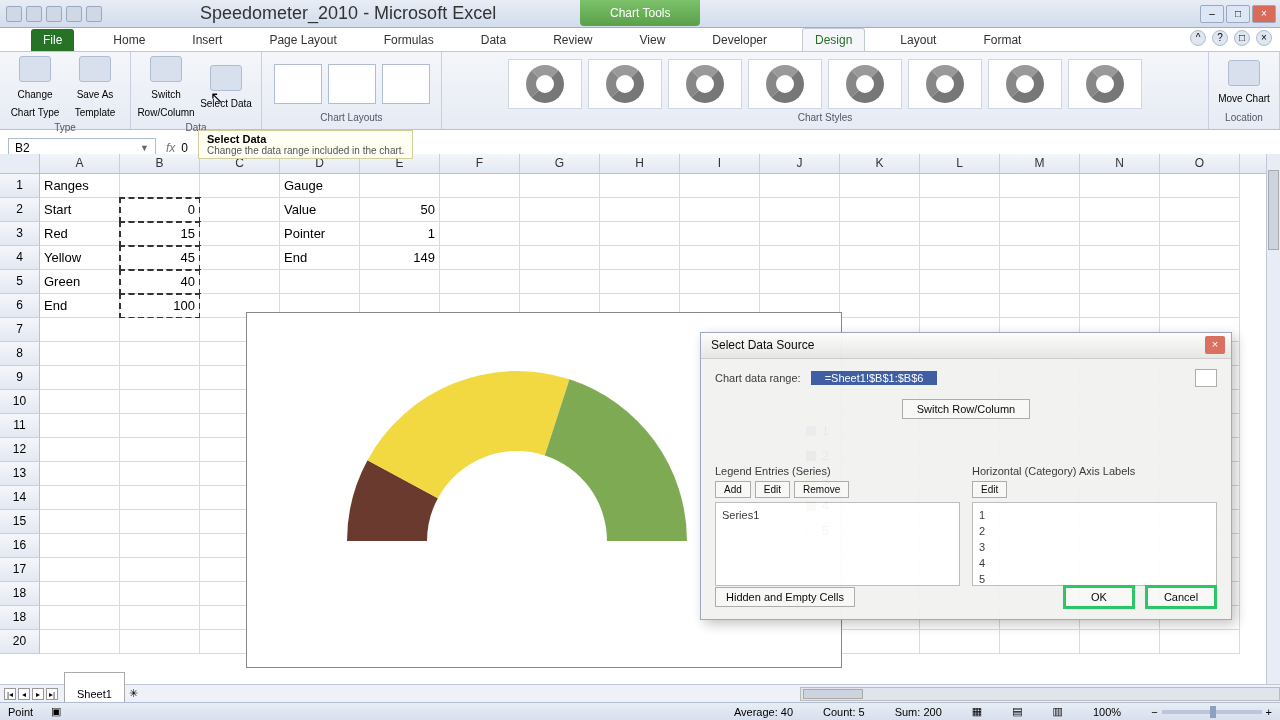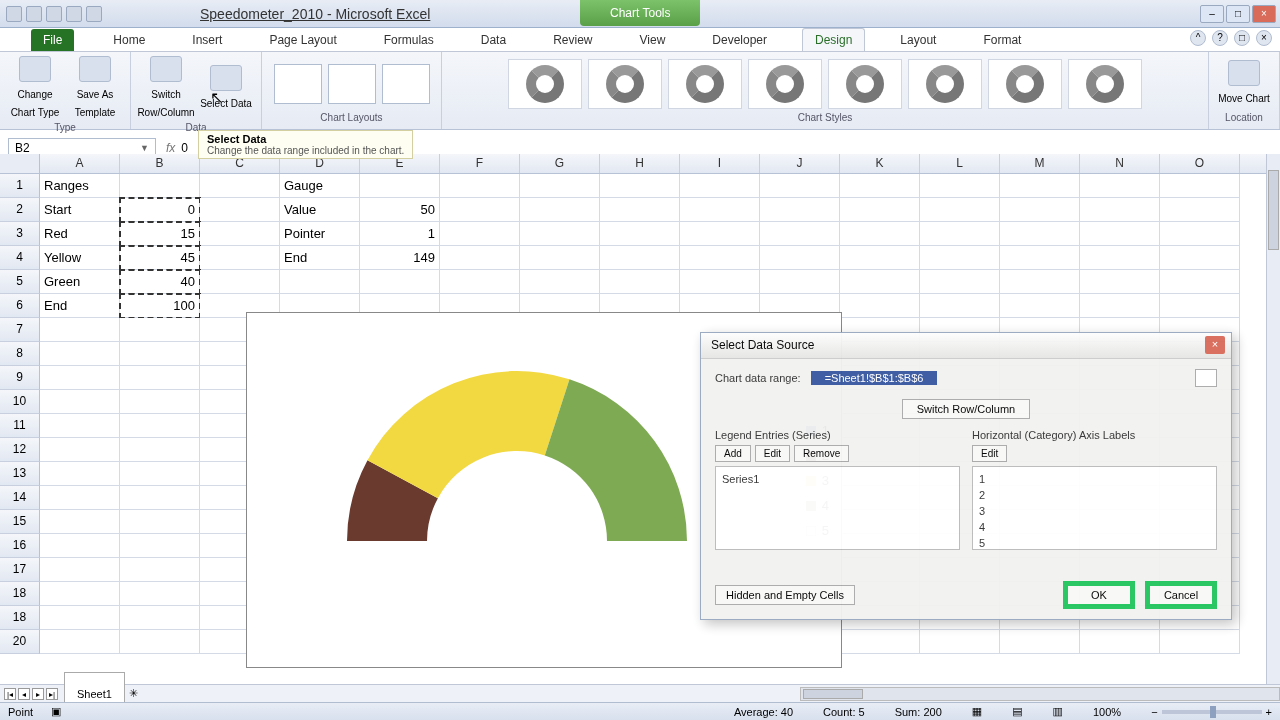--- a/index.html
+++ b/index.html
@@ -2,21 +2,21 @@
 <html><head>
 <meta charset="utf-8">
 <style>
 * { box-sizing: border-box; margin: 0; padding: 0; font-family: "Segoe UI", Tahoma, sans-serif; }
 body { background: #fff; width: 1280px; height: 720px; overflow: hidden; position: relative; font-size: 12px; }
 
 
 .titlebar { height: 28px; background: linear-gradient(#e8edf5,#d2dcec); display: flex; align-items: center; position: relative; border-bottom: 1px solid #9db0cc; }
 .titlebar .qat { display: flex; gap: 4px; padding: 0 6px; align-items: center; }
 .titlebar .qat span { width: 16px; height: 16px; background: #d0d8e6; border: 1px solid #9aa8c0; border-radius: 2px; }
-.titlebar .doc { position: absolute; left: 200px; font-size: 14px; color: #333; text-decoration: underline; }
+.titlebar .doc { position: absolute; left: 200px; font-size: 18px; color: #333; }
 .titlebar .tools { position: absolute; left: 580px; top: 0; background: linear-gradient(#7bc26a,#5aa048); color: #fff; padding: 6px 30px; font-size: 12px; border-radius: 0 0 4px 4px; }
 .titlebar .winbtns { position: absolute; right: 4px; display: flex; gap: 2px; }
 .titlebar .winbtns span { width: 24px; height: 18px; background: #dce6f4; border: 1px solid #9aa8c0; border-radius: 2px; text-align: center; line-height: 16px; font-size: 10px; }
 .titlebar .winbtns .close { background: #d86b5a; color: #fff; }
 
 
 .menutabs { height: 24px; background: #fff; border-bottom: 1px solid #c0c8d8; display: flex; align-items: flex-end; padding-left: 8px; position: relative; }
 .menutabs .tab { padding: 4px 12px; font-size: 12px; color: #333; cursor: pointer; margin-left: 23px; }
 .menutabs .tab.file { background: #267326; color: #fff; border-radius: 3px 3px 0 0; margin-right: 4px; }
 .menutabs .tab.active { background: #f4f6fa; border: 1px solid #c0c8d8; border-bottom: none; border-radius: 3px 3px 0 0; color: #2a6e2a; }
@@ -69,30 +69,30 @@
 
 .dialog { position: absolute; left: 700px; top: 332px; width: 532px; height: 288px; background: #f2f2f0; border: 1px solid #9aa8c0; box-shadow: 4px 4px 12px rgba(0,0,0,0.25); z-index: 100; opacity: 0.96; }
 .dialog .dtitle { height: 26px; background: linear-gradient(#fdfdfd,#e6e6e4); border-bottom: 1px solid #ccc; padding: 0 10px; line-height: 25px; font-size: 12px; position: relative; }
 .dialog .dtitle .dclose { position: absolute; right: 6px; top: 3px; width: 20px; height: 18px; background: #d86b5a; color: #fff; text-align: center; line-height: 17px; border-radius: 2px; font-size: 11px; }
 .dialog .dbody { padding: 10px 14px; font-size: 11px; color: #333; }
 .dialog .drow { display: flex; align-items: center; gap: 10px; margin-bottom: 12px; }
 .dialog .drange { background: #3858a0; color: #fff; padding: 1px 14px; font-size: 11px; }
 .dialog .rangebtn { width: 22px; height: 18px; border: 1px solid #aaa; background: #fff; margin-left: auto; }
 .dialog .midbtn { margin: 4px auto 10px; display: block; padding: 3px 14px; border: 1px solid #aaa; background: #f8f8f6; font-size: 11px; }
 .dialog .panels { display: flex; gap: 12px; }
-.dialog .panel { flex: 1; }
+.dialog .panel { flex: 1; margin-top: 36px; }
 .dialog .panel .ptitle { font-size: 11px; margin-bottom: 4px; }
 .dialog .panel .pbtns { display: flex; gap: 4px; margin-bottom: 4px; }
 .dialog .panel .pbtns button { font-size: 10px; padding: 2px 8px; border: 1px solid #aaa; background: #f8f8f6; }
 .dialog .panel .plist { border: 1px solid #bbb; height: 84px; background: #fff; padding: 4px 6px; font-size: 11px; }
 .dialog .panel .plist div { line-height: 16px; }
 .dialog .dfooter { position: absolute; bottom: 10px; left: 14px; right: 14px; display: flex; align-items: center; }
 .dialog .dfooter .hbtn { padding: 3px 10px; border: 1px solid #aaa; background: #f8f8f6; font-size: 11px; }
 .dialog .dfooter .okc { margin-left: auto; display: flex; gap: 10px; }
-.dialog .dfooter .okc button { width: 72px; padding: 3px 6px; border: 5px solid #22c55e; background: #f8f8f6; font-size: 11px; }
+.dialog .dfooter .okc button { width: 72px; padding: 3px 6px; border: 3px solid #22c55e; background: #f8f8f6; font-size: 11px; }
 
 
 .sheetbar { position: absolute; left: 0; right: 0; bottom: 18px; height: 18px; background: #eef1f7; border-top: 1px solid #c0c8d8; display: flex; align-items: center; font-size: 11px; }
 .sheetbar .nav { width: 60px; display: flex; gap: 2px; padding-left: 4px; }
 .sheetbar .nav span { width: 12px; height: 12px; border: 1px solid #999; background: #fff; font-size: 8px; text-align: center; line-height: 11px; }
 .sheetbar .tab { background: #fff; border: 1px solid #aaa; border-bottom: none; padding: 15px 12px; margin-left: 4px; }
 .sheetbar .hscroll { margin-left: auto; width: 480px; height: 14px; background: #e0e4ec; border: 1px solid #bbb; position: relative; }
 .sheetbar .hscroll .thumb { position: absolute; left: 2px; width: 60px; top: 1px; bottom: 1px; background: #cdd4e0; border: 1px solid #aaa; }
 
 

